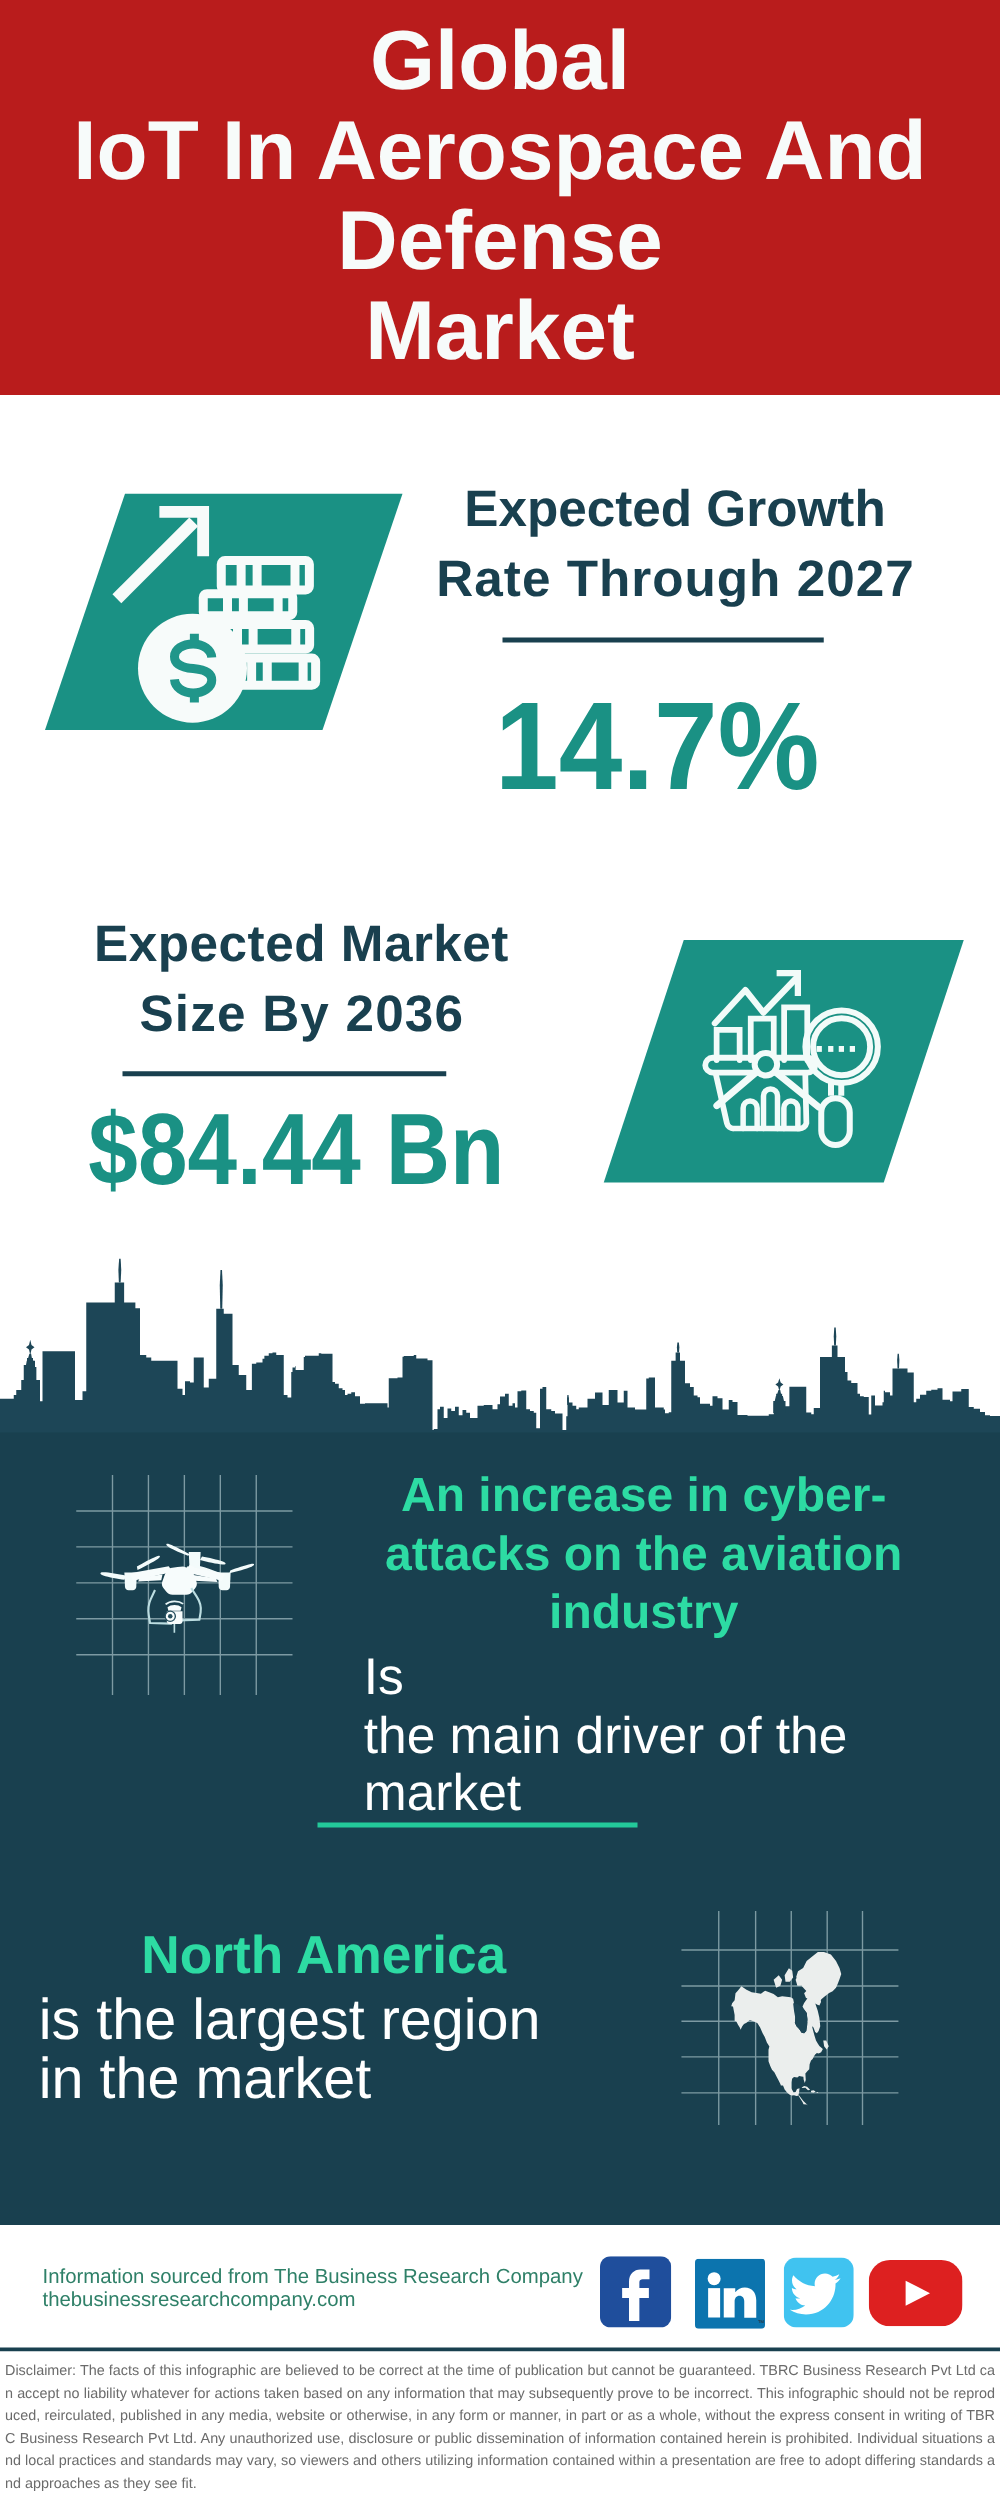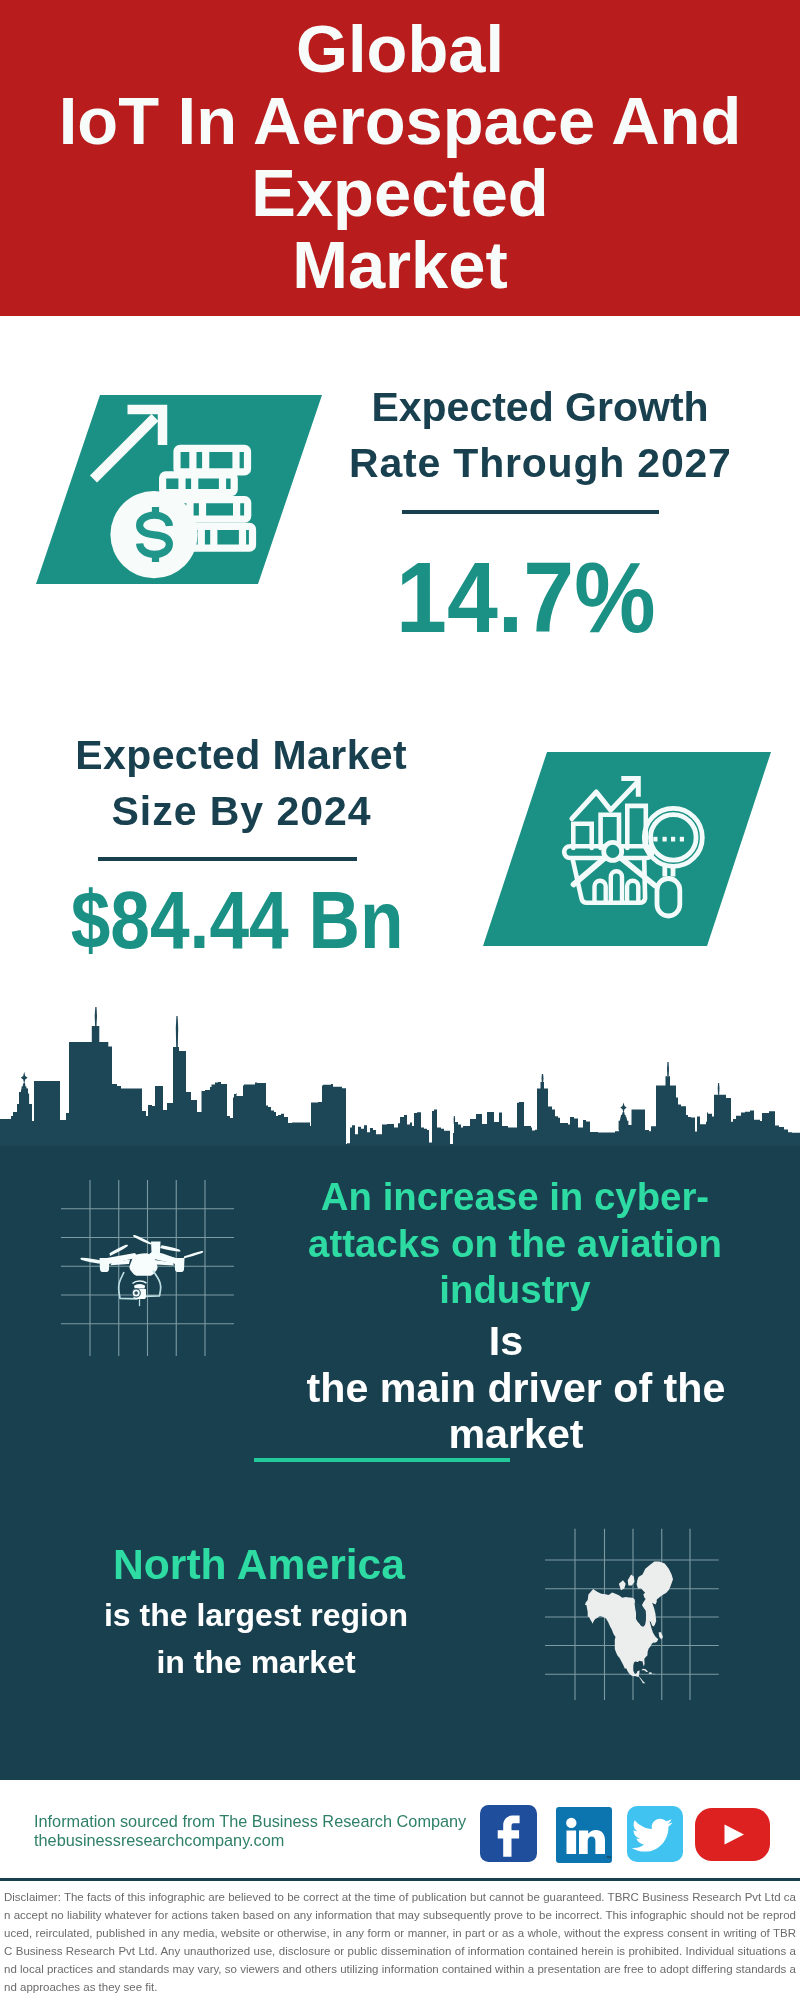--- a/index.html
+++ b/index.html
@@ -24,41 +24,41 @@
   .stat-val { position:absolute; color:#1a9184; font-weight:bold;
       line-height:1; white-space:nowrap; }
 
   
   .dark { position:absolute; left:0; width:800px; background:#19404f; }
   .skyline { position:absolute; left:0; display:block; }
 
   .blk-head { position:absolute; color:#2ddba3; font-weight:bold; font-size:30px;
       line-height:40px; text-align:center; }
   .blk-sub { position:absolute; color:#ffffff; font-size:30px;
-      line-height:40px; text-align:center;font-weight:bold; }
+      line-height:40px; text-align:left; }
   .grule { position:absolute; height:4px; background:#23c99a; }
 
   
   .src { position:absolute; color:#2f8068; font-size:16.3px; line-height:19.2px;
       white-space:nowrap; }
   .divider { position:absolute; left:0; width:800px; height:3px; background:#19404f; }
   .disclaimer { position:absolute; color:#6b6b6b; font-size:11.5px; line-height:18px;
       text-align:justify; word-break:break-all; }
   .soc { position:absolute; }
 </style>
 </head>
 <body>
 
 <div id="page">
 
   <div class="hdr">
     <div class="hdr-title">
       <span>Global</span><br>
       <span>IoT In Aerospace And</span><br>
-      <span>Expected</span><br>
+      <span>Defense</span><br>
       <span>Market</span>
     </div>
   </div>
 
   <svg class="para" style="left:36px; top:395px; width:286px; height:190px;" viewBox="0 0 286 190">
     <polygon points="64,0 286,0 222,189 0,189" fill="#1a9184"></polygon>
     <g>
 
       <line x1="57.5" y1="84" x2="119" y2="22.5" stroke="#f7fbfa" stroke-width="10" stroke-linecap="butt"></line>
 
@@ -125,21 +125,21 @@
     <g fill="#f2fbf9" stroke="none">
       <rect x="170.3" y="84.8" width="4.2" height="4.7"></rect>
       <rect x="179.5" y="84.8" width="4.2" height="4.7"></rect>
       <rect x="188" y="84.8" width="4.2" height="4.7"></rect>
       <rect x="196.8" y="84.8" width="4.2" height="4.7"></rect>
     </g>
   </svg>
 
   <div class="stat-head" style="left:46px; top:727px; width:390px;">
     <span style="letter-spacing:0.4px;margin-right:-0.4px">Expected Market</span><br>
-    <span style="letter-spacing:0.95px;margin-right:-0.95px">Size By 2024</span>
+    <span style="letter-spacing:0.95px;margin-right:-0.95px">Size By 2036</span>
   </div>
   <div class="rule" style="left:98px; top:857px; width:259px;"></div>
   <div class="stat-val" style="left:42px; top:880px; width:390px; text-align:center; font-size:81px;">
     <span style="display:inline-block;transform:scaleX(0.88);">$84.44 Bn</span>
   </div>
 
   <svg class="skyline" style="top:1000px; left:0; width:800px; height:150px;" viewBox="0 0 800 150">
     <g fill="#1d4657">
       <path d="M0,150 L0,119 L0,119 L11,119 L11,116 L13,116 L13,112 L17,112 L17,104 L19,104 L19,92 L22,92 L22,88.5 L28,88.5 L28,104 L32,104 L32,121 L34,121 L34,81 L60,81 L60,120 L66,120 L66,113 L69,113 L69,42 L79.4,42 L79.4,42 L91.8,42 L91.8,26 L99.3,26 L99.3,42 L108.3,42 L108.3,46.5 L112,46.5 L112,84 L117,84 L117,86 L121,86 L121,88.5 L142,88.5 L142,111 L146,111 L146,116 L148,116 L148,105 L152,105 L152,106 L155,106 L155,86 L163,86 L163,110 L167,110 L167,103 L173,103 L173,47 L179,47 L179,51 L186,51 L186,92 L191,92 L191,100 L197,100 L197,112 L201.5,112 L201.5,91 L205,91 L205,90 L210,90 L210,87 L211.5,87 L211.5,84.5 L215,84.5 L215,82.5 L218,82.5 L218,82 L221,82 L221,84 L227,84 L227,116 L230,116 L230,118 L233,118 L233,97.5 L234,97.5 L234,94 L236,94 L236,93 L236.5,93 L236.5,96 L243,96 L243,85.5 L244,85.5 L244,84.5 L255,84.5 L255,82.5 L257,82.5 L257,83 L266,83 L266,105.5 L268,105.5 L268,107 L271,107 L271,110.5 L274,110.5 L274,112 L276,112 L276,116 L278,116 L278,115 L281,115 L281,113.8 L284,113.8 L284,117 L288,117 L288,123 L292,123 L292,122.6 L310,122.6 L310,126 L311,126 L311,102.6 L318,102.6 L318,102 L322,102 L322,85.4 L323,85.4 L323,84.8 L331,84.8 L331,84 L333,84 L333,86.8 L342,86.8 L342,88.2 L346,88.2 L346,143.9 L347,143.9 L347,143.2 L350,143.2 L350,127.4 L352,127.4 L352,125.3 L355,125.3 L355,134.3 L358,134.3 L358,126.7 L361,126.7 L361,128.8 L364,128.8 L364,125.3 L367,125.3 L367,132.2 L370,132.2 L370,128 L373,128 L373,130.1 L376,130.1 L376,134.3 L382,134.3 L382,124.6 L387,124.6 L387,124 L394,124 L394,127.4 L398,127.4 L398,123.3 L400,123.3 L400,117.1 L404,117.1 L404,115 L407,115 L407,124.6 L410,124.6 L410,122.6 L412,122.6 L412,126 L414,126 L414,113 L417,113 L417,112.3 L421,112.3 L421,127.4 L424,127.4 L424,128.8 L427,128.8 L427,130.1 L429,130.1 L429,142.5 L432,142.5 L432,110.9 L434,110.9 L434,109.5 L437,109.5 L437,127.4 L441,127.4 L441,128.8 L444,128.8 L444,130.8 L450,130.8 L450,143.9 L453,143.9 L453,132.9 L454,132.9 L454,118 L455,118 L455,121.9 L458,121.9 L458,124.6 L461,124.6 L461,127.4 L463,127.4 L463,126 L470,126 L470,119 L476,119 L476,114 L482,114 L482,124 L487,124 L487,112 L494,112 L494,122 L499,122 L499,112.5 L502,112.5 L502,126 L508,126 L508,127.5 L517,127.5 L517,102.8 L519,102.8 L519,102 L524,102 L524,126 L531,126 L531,127.5 L532,127.5 L532,130.5 L535,130.5 L535,129.8 L537,129.8 L537,88.5 L540.5,88.5 L540.5,82 L544,82 L544,88.5 L548,88.5 L548,106.5 L552,106.5 L552,109.5 L555,109.5 L555,116.3 L558,116.3 L558,117.8 L560,117.8 L560,123 L568,123 L568,124.5 L570,124.5 L570,117 L574,117 L574,118.5 L578,118.5 L578,127.5 L583,127.5 L583,120 L586,120 L586,121.5 L590,121.5 L590,132 L598,132 L598,132.5 L615,132.5 L615,131.3 L619,131.3 L619,122.5 L628,122.5 L628,125 L631.5,125 L631.5,109.4 L645,109.4 L645,130 L649,130 L649,131.3 L651,131.3 L651,126.3 L656,126.3 L656,85.6 L665.5,85.6 L665.5,76.3 L670,76.3 L670,85.6 L676,85.6 L676,97.5 L678,97.5 L678,104.4 L681,104.4 L681,106.3 L686,106.3 L686,115 L688,115 L688,116.9 L691,116.9 L691,117.5 L695,117.5 L695,131.5 L697,131.5 L697,116.4 L700,116.4 L700,124.3 L706,124.3 L706,121.7 L707,121.7 L707,112.5 L708,112.5 L708,113.8 L712,113.8 L712,116.4 L714,116.4 L714,94.8 L726,94.8 L726,98 L731,98 L731,121.7 L733,121.7 L733,119 L736,119 L736,115.8 L741,115.8 L741,112.5 L745,112.5 L745,111.8 L750,111.8 L750,110.5 L754,110.5 L754,119.7 L760,119.7 L760,121 L762,121 L762,113.1 L769,113.1 L769,111.2 L775,111.2 L775,125.6 L779,125.6 L779,126.9 L784,126.9 L784,129.5 L788,129.5 L788,132.2 L792,132.2 L792,132.8 L800,132.8 L800,150 Z"></path>
       <path d="M95.3,7 L96.5,7 L97,16 L96.5,26 L95.1,26 L94.7,16 Z"></path>
@@ -221,21 +221,21 @@
     <span>industry</span>
   </div>
   <div class="blk-sub" style="left:291px; top:1318px; width:450px; font-size:41.2px; line-height:46.6px;">
     <span style="margin-right:20px">Is</span><br>
     <span>the main driver of the</span><br>
     <span>market</span>
   </div>
   <div class="grule" style="left:254px; top:1458px; width:256px;"></div>
 
   <div class="blk-head" style="left:34px; top:1541px; width:450px; font-size:42.6px; line-height:47.5px;">North America</div>
-  <div class="blk-sub" style="left:31px; top:1592px; width:450px; font-size:32px; line-height:47.2px;">
+  <div class="blk-sub" style="left:31px; top:1592px; width:450px; font-size:46px; line-height:47.2px;">
     <span>is the largest region</span><br>
     <span>in the market</span>
   </div>
 
   <svg class="gridpanel" style="position:absolute; left:545px; top:1528px; width:176px; height:172px;" viewBox="0 0 176 172">
     <g stroke="#9fb9bf" stroke-width="1.1" opacity="0.75">
       <path d="M30,0.8 V172 M59.5,0.8 V172 M88,0.8 V172 M116.75,0.8 V172 M145,0.8 V172"></path>
       <path d="M0,32 H173.75 M0,60.75 H173.75 M0,89 H173.75 M0,117.5 H173.75 M0,146.25 H173.75"></path>
     </g>
     <g transform="translate(39,32.5)">

